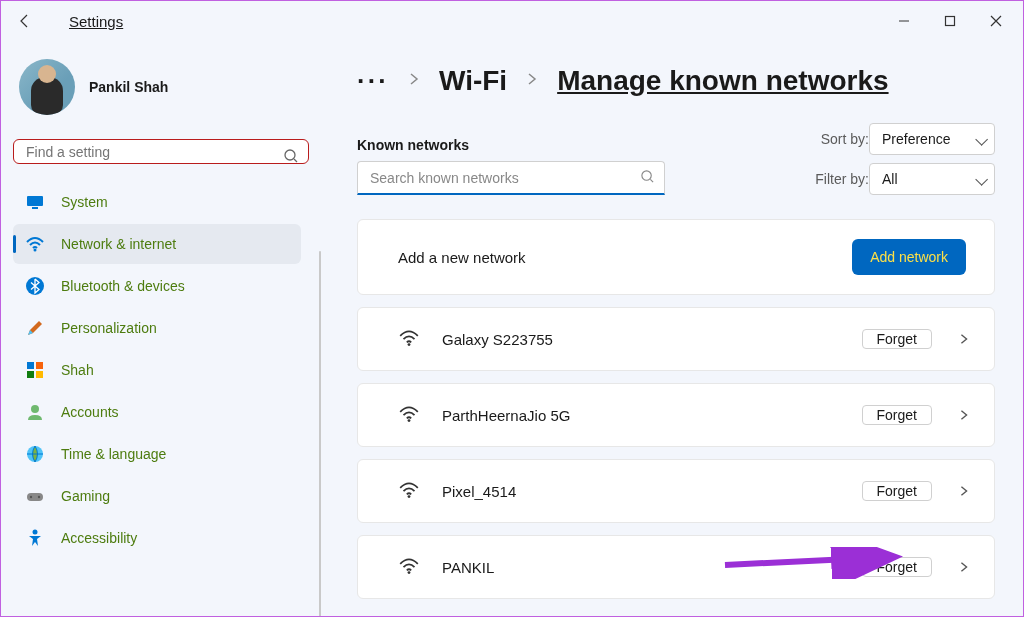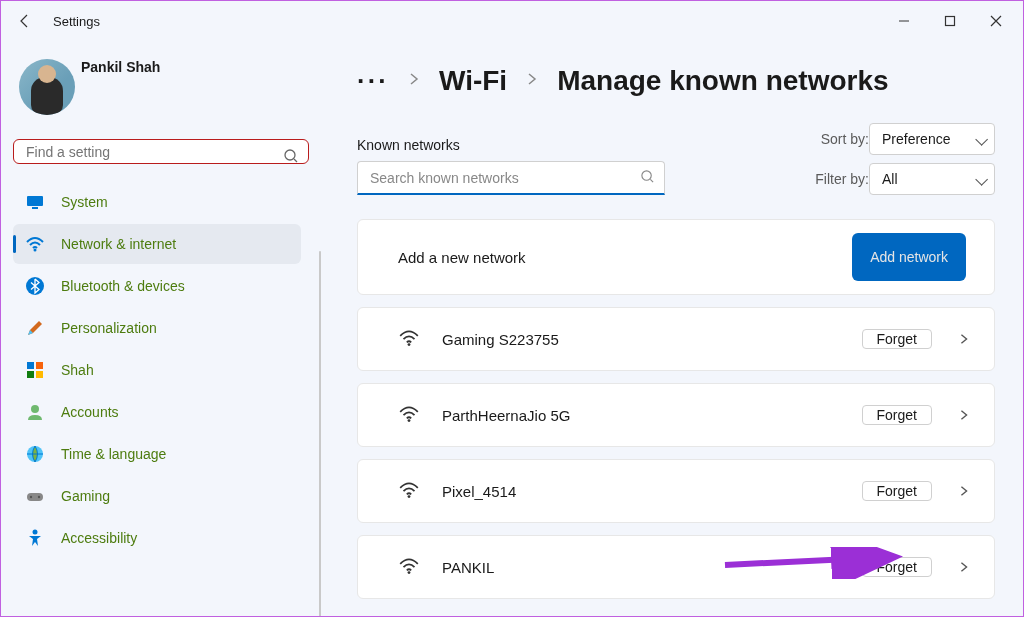--- a/index.html
+++ b/index.html
@@ -1,27 +1,27 @@
 <!DOCTYPE html>
 <html><head>
   <meta charset="utf-8">
   <style>
     * { margin: 0; padding: 0; box-sizing: border-box; font-family: "Segoe UI", -apple-system, sans-serif; }
     body { background: #f3f6fc; width: 1024px; height: 617px; overflow: hidden; position: relative; border: 1px solid #c060e0; }
     
     .titlebar { height: 40px; display: flex; align-items: center; padding: 0 4px; background: #f3f6fc; }
     .titlebar .back { width: 40px; height: 40px; display: flex; align-items: center; justify-content: center; cursor: pointer; }
-    .titlebar .title { font-size: 13px; margin-left: 8px; color: #1a1a1a; }
+    .titlebar .title { font-size: 15px; margin-left: 24px; color: #1a1a1a; text-decoration: underline; }
     .titlebar .spacer { flex: 1; }
     .winbtn { width: 46px; height: 32px; display: flex; align-items: center; justify-content: center; cursor: pointer; }
     
     .layout { display: flex; height: calc(100% - 40px); }
     
     .sidebar { width: 320px; padding: 8px 12px 0 12px; display: flex; flex-direction: column; position: relative; }
-    .user { display: flex; gap: 6px; padding: 10px 6px 18px 6px; }
+    .user { display: flex; align-items: center; gap: 14px; padding: 10px 6px 18px 6px; }
     .avatar { width: 56px; height: 56px; border-radius: 50%; background: linear-gradient(135deg, #8ab7c9 0%, #6a9fb8 60%); position: relative; overflow: hidden; }
     .avatar::after { content: ""; position: absolute; width: 32px; height: 38px; background: #2a2a2a; border-radius: 14px 14px 10px 10px; left: 12px; top: 18px; }
     .avatar::before { content: ""; position: absolute; width: 18px; height: 18px; background: #d8b590; border-radius: 50%; left: 19px; top: 6px; z-index: 2; }
     .username { font-size: 14px; font-weight: 600; color: #1a1a1a; }
     
     .find { margin: 6px 0 18px 0; position: relative; }
     .find input { width: 100%; height: 25px; border: 1px solid #b91c1c; border-radius: 6px; padding: 0 36px 0 12px; font-size: 14px; background: #fff; outline: none; }
     .find .icon { position: absolute; right: 10px; top: 9px; color: #666; }
     
     .nav { display: flex; flex-direction: column; gap: 2px; padding-right: 8px; }
@@ -30,39 +30,39 @@
     .navitem.active::before { content: ""; position: absolute; left: 0; top: 11px; width: 3px; height: 18px; background: #0067c0; border-radius: 3px; }
     .navicon { width: 20px; height: 20px; display: flex; align-items: center; justify-content: center; flex-shrink: 0; }
     .navlabel { font-size: 14px; color: #4d7c0f; }
     .divider { position: absolute; right: 0; top: 210px; width: 2px; height: 380px; background: #c9c9c9; border-radius: 2px; }
     
     .main { flex: 1; padding: 24px 28px 0 36px; overflow-y: auto; }
     .crumbs { display: flex; align-items: center; gap: 18px; margin-bottom: 26px; }
     .crumbs .ell { font-size: 26px; font-weight: 700; color: #1a1a1a; letter-spacing: 2px; cursor: pointer; }
     .crumbs .sep { color: #888; }
     .crumbs .link { font-size: 28px; font-weight: 600; color: #1a1a1a; cursor: pointer; }
-    .crumbs .current { font-size: 28px; font-weight: 600; color: #1a1a1a; }
+    .crumbs .current { font-size: 28px; font-weight: 600; color: #1a1a1a; text-decoration: underline; }
     
     .row1 { display: flex; align-items: flex-end; justify-content: space-between; gap: 20px; }
-    .known .lbl { font-size: 14px; font-weight: 400; color: #1a1a1a; margin-bottom: 8px; display: block; }
+    .known .lbl { font-size: 14px; font-weight: 700; color: #1a1a1a; margin-bottom: 8px; display: block; }
     .searchbox { position: relative; width: 308px; }
     .searchbox input { width: 100%; height: 34px; border: 1px solid #d0d0d0; border-bottom: 2px solid #0067c0; border-radius: 4px 4px 0 0; padding: 0 34px 0 12px; font-size: 14px; background: #fff; outline: none; color: #1a1a1a; }
     .searchbox input::placeholder { color: #888; }
     .searchbox .icon { position: absolute; right: 10px; top: 8px; color: #888; }
     
     .filters { display: flex; flex-direction: column; gap: 8px; align-items: flex-end; }
     .filterrow { display: flex; align-items: center; }
     .filterrow .flbl { font-size: 14px; color: #5a5a5a; }
     .dropdown { height: 32px; min-width: 126px; border: 1px solid #d0d0d0; border-radius: 4px; background: #fff; padding: 0 30px 0 12px; font-size: 14px; color: #1a1a1a; display: flex; align-items: center; position: relative; cursor: pointer; }
     .dropdown::after { content: ""; position: absolute; right: 10px; top: 13px; width: 8px; height: 8px; border-right: 1.5px solid #555; border-bottom: 1.5px solid #555; transform: rotate(45deg) translateY(-3px); }
     
     .card { background: #fff; border: 1px solid #e7e7e7; border-radius: 6px; margin-top: 12px; }
     .addrow { height: 74px; display: flex; align-items: center; justify-content: space-between; padding: 0 28px 0 40px; }
     .addrow .txt { font-size: 15px; color: #1a1a1a; }
-    .btn-primary { background: #0067c0; color: #e5e5e5; border: none; border-radius: 6px; height: 48px; padding: 0 18px; font-size: 14px; cursor: pointer; }
+    .btn-primary { background: #0067c0; color: #fde047; border: none; border-radius: 6px; height: 36px; padding: 0 18px; font-size: 14px; cursor: pointer; }
     
     .netrow { height: 62px; display: flex; align-items: center; padding: 0 18px 0 40px; gap: 20px; }
     .wifiicon { width: 24px; height: 24px; flex-shrink: 0; }
     .netname { font-size: 15px; color: #1a1a1a; flex: 1; }
     .forget { height: 20px; padding: 0 14px; border: 1px solid #d0d0d0; background: #fff; border-radius: 4px; font-size: 14px; cursor: pointer; color: #1a1a1a; }
     .chev { width: 24px; display: flex; align-items: center; justify-content: center; color: #555; cursor: pointer; }
     
     .arrow-annot { position: absolute; left: 720px; top: 546px; pointer-events: none; }
   </style>
 </head>
@@ -246,21 +246,21 @@
 
     <div id="networks">
         <div class="card">
           <div class="netrow">
             <span class="wifiicon"><svg width="22" height="22" viewBox="0 0 20 20">
                 <path d="M2 8 Q10 0 18 8" stroke="#333" stroke-width="1.6" fill="none"></path>
                 <path d="M5 11 Q10 6 15 11" stroke="#333" stroke-width="1.6" fill="none"></path>
                 <path d="M8 14 Q10 12 12 14" stroke="#333" stroke-width="1.6" fill="none"></path>
                 <circle cx="10" cy="16" r="1.3" fill="#333"></circle>
               </svg></span>
-            <span class="netname">Gaming S223755</span>
+            <span class="netname">Galaxy S223755</span>
             <button class="forget">Forget</button>
             <span class="chev">
               <svg width="12" height="12" viewBox="0 0 14 14">
                 <path d="M4 2 L10 7 L4 12" stroke="#555" stroke-width="1.6" fill="none"></path>
               </svg>
             </span>
           </div>
         </div>
         <div class="card">
           <div class="netrow">

